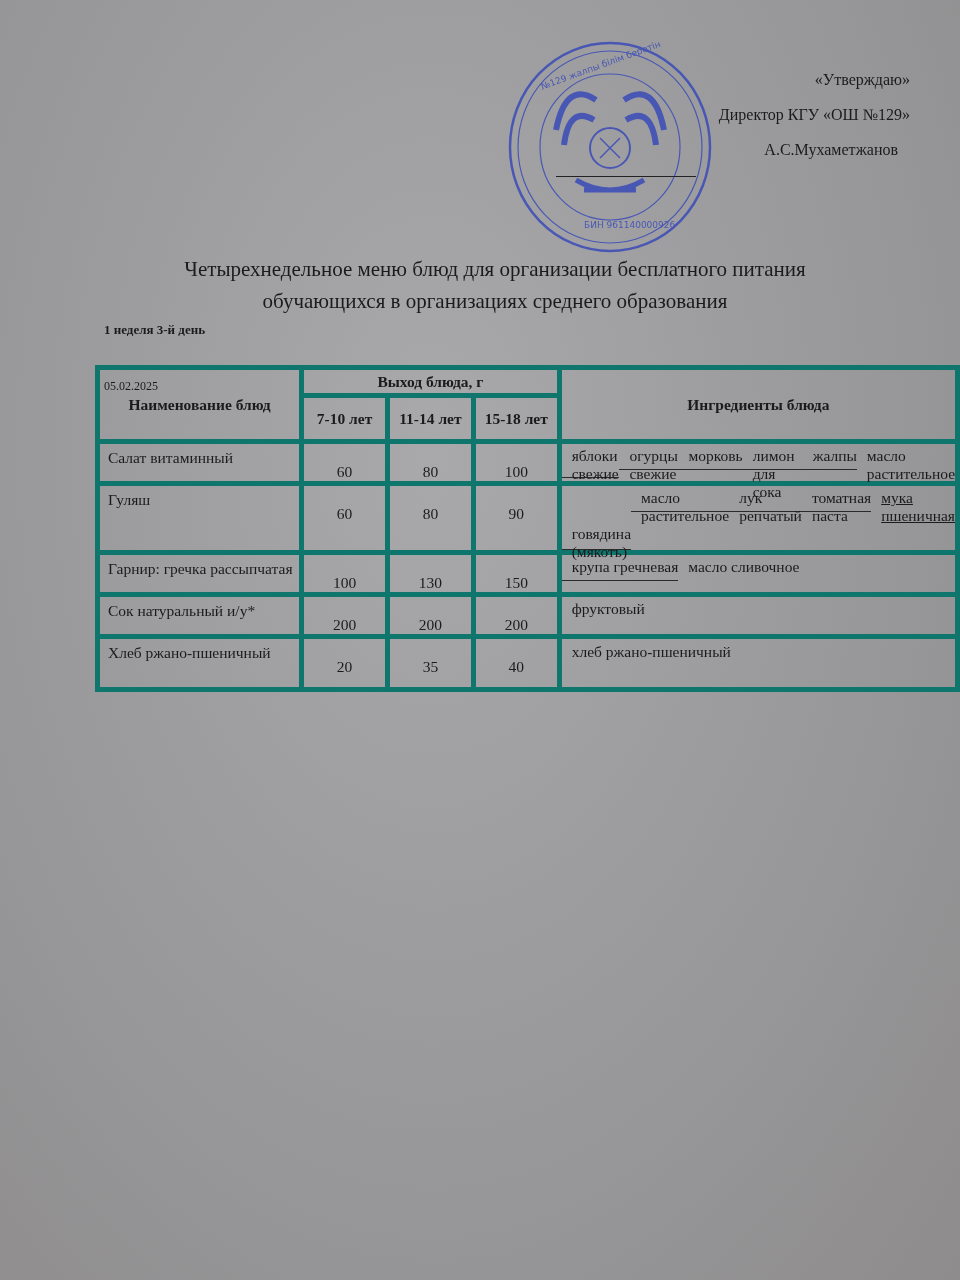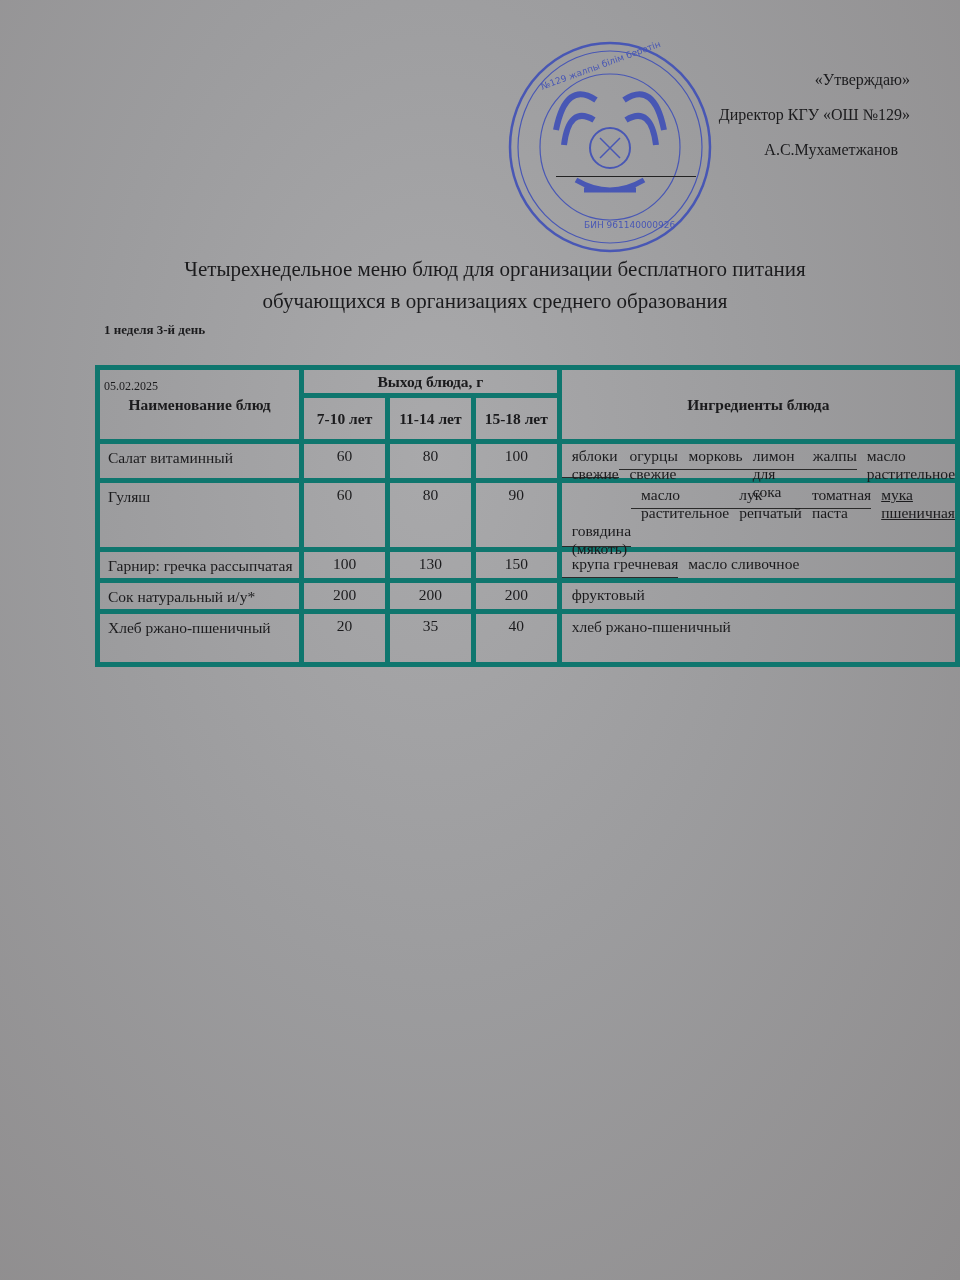--- a/index.html
+++ b/index.html
@@ -16,21 +16,21 @@
   .title { position: absolute; left: 0; width: 990px; text-align: center; font-size: 21px; top: 253px; line-height: 32px; }
   .week { position: absolute; left: 104px; top: 322px; font-size: 13px; font-weight: bold; }
   .date { position: absolute; left: 104px; top: 345px; font-size: 12px; margin-top: 34px; }
   table.menu { position: absolute; left: 95px; top: 365px; border-collapse: collapse; font-size: 15.5px; }
   table.menu td, table.menu th { border: 5px solid #0f766e; padding: 0; vertical-align: top; }
   table.menu th { font-weight: bold; text-align: center; vertical-align: middle; }
   .c-name { width: 201px; }
   .c-n { width: 82px; text-align: center; }
   .c-ing { width: 209px; }
   .name-text { padding: 4px 0 0 8px; line-height: 20px; }
-  .num { padding-top: 3px; text-align: center; }
+  .num { padding-top: 3px; text-align: center; margin-top: 16px; }
   .ing-list { display: flex; flex-direction: row; }
   .ing { border-bottom: 1px solid #2a2a2a; padding: 3px 0 0 10px; box-sizing: border-box; }
   .ing:last-child { border-bottom: none; }
 </style>
 </head>
 <body>
 
 <svg class="stamp" viewBox="0 0 208 214">
   <g fill="none" stroke="#3a4bb8">
     <ellipse cx="104" cy="107" rx="100" ry="104" stroke-width="2.5"></ellipse>

